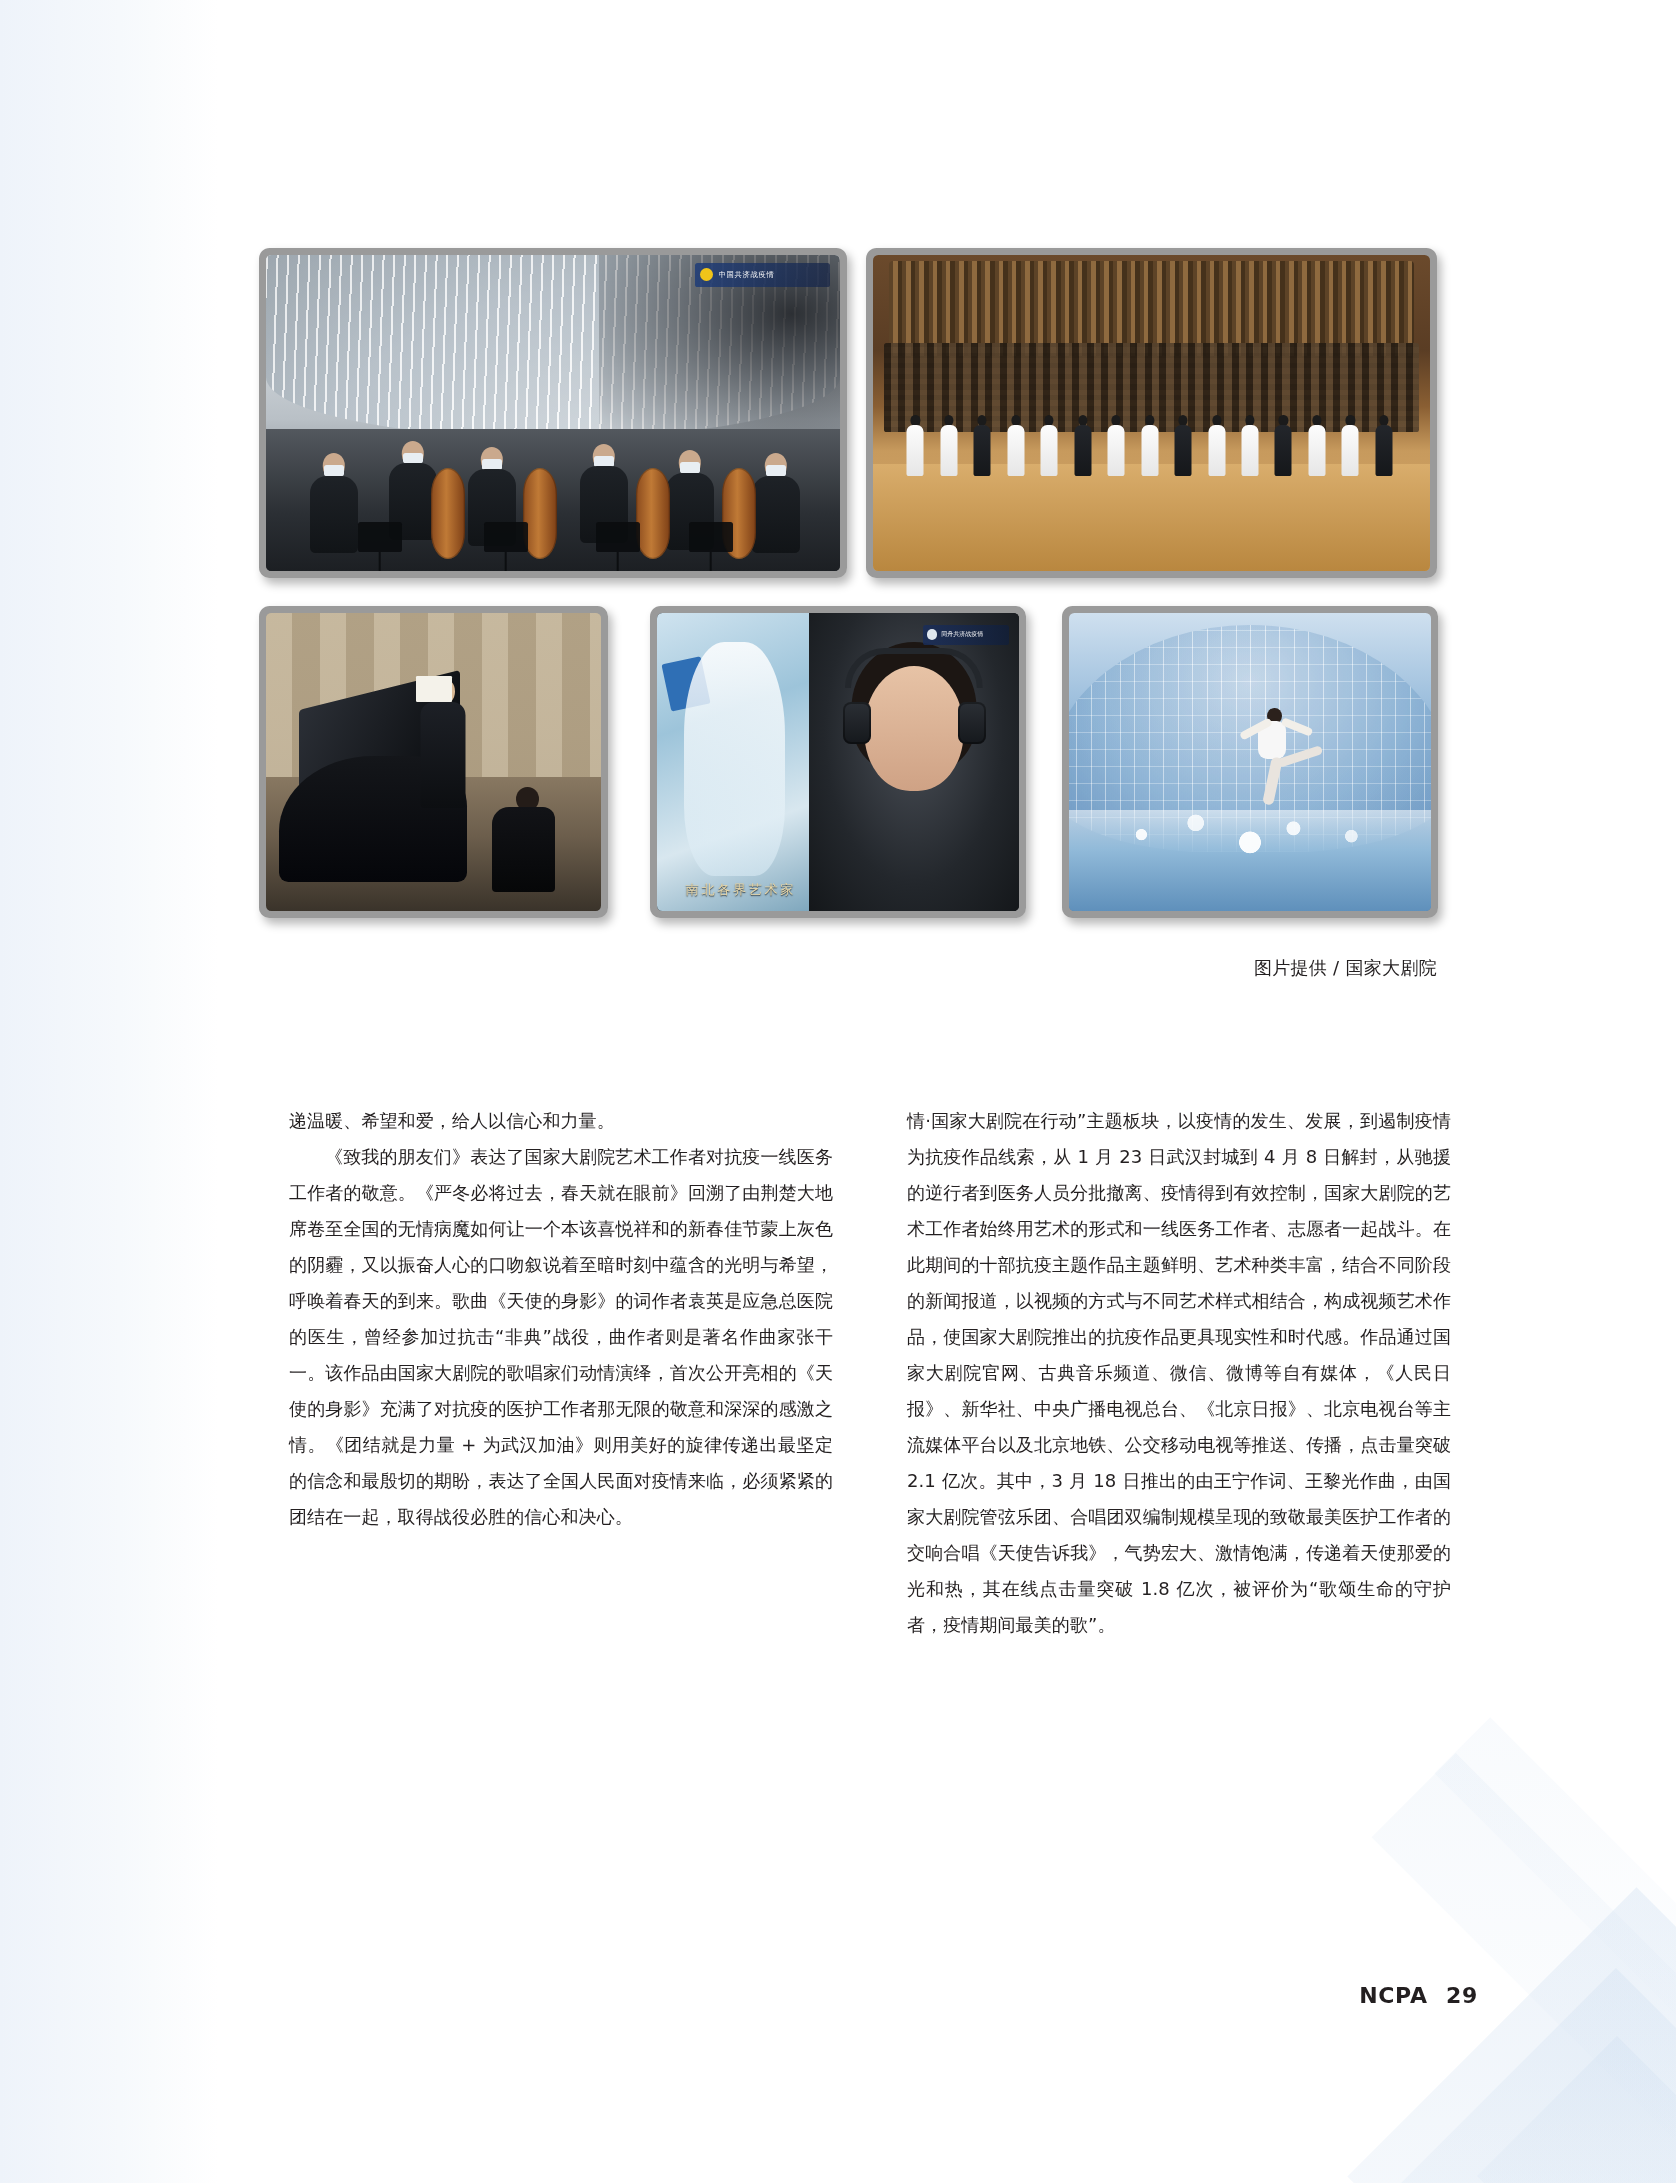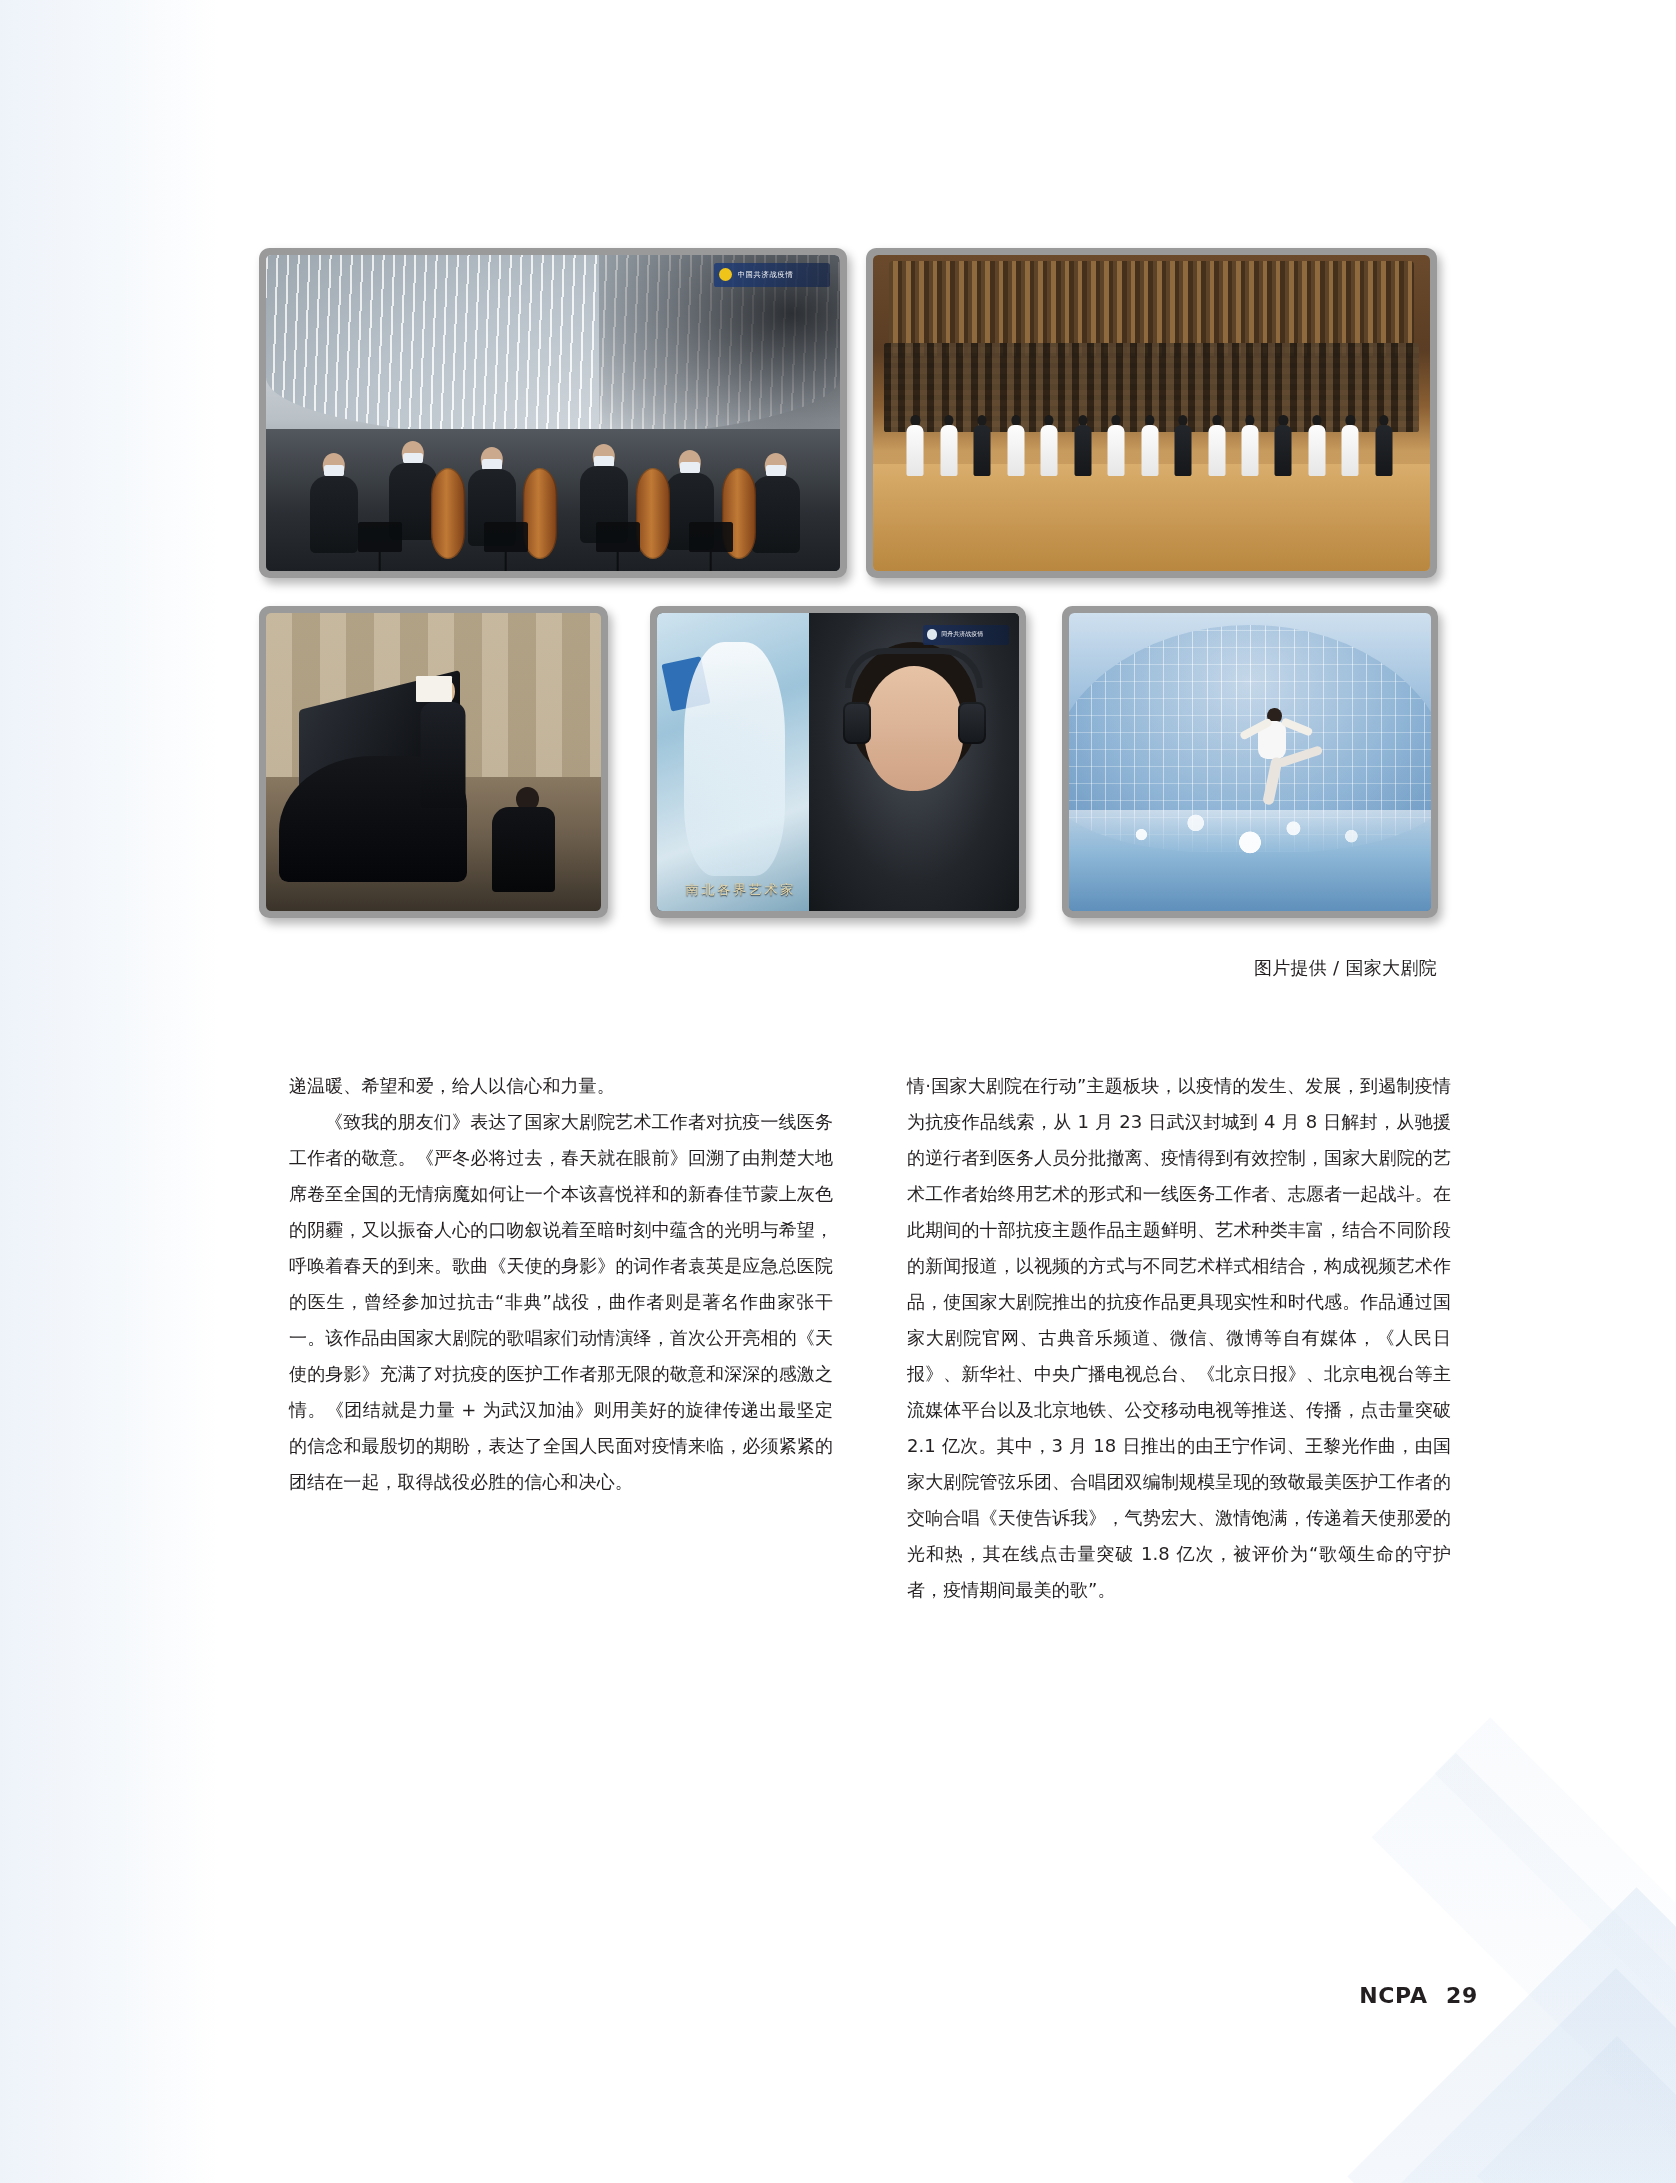--- a/index.html
+++ b/index.html
@@ -129,21 +129,21 @@
     position:absolute; bottom: 6%; width: 44px; height: 30px;
     background: rgba(10,12,14,.9);
     border-radius: 2.6px;
   }
   .stand:after{
     content:""; position:absolute; left:50%; top:100%; width:2.6px; height:29px;
     background: rgba(10,12,14,.9); transform: translateX(-50%);
   }
   .logo-badge {
     position:absolute; right: 10.6px; top: 8px;
-    width: 116px; height: 24px;
+    width: 135px; height: 24px;
     background: linear-gradient(90deg, rgba(30,60,120,.85), rgba(20,35,70,.7));
     border-radius: 2.6px;
     display:flex; align-items:center; gap:5.3px;
     padding: 0 5.3px;
     box-sizing:border-box;
   }
   .logo-badge .dot { width: 13.2px; height:13.2px; border-radius:50%; background:#f0c419; flex:0 0 auto;}
   .logo-badge .txt { color:#fff; font-size: 7.3px; letter-spacing:0.7px; white-space:nowrap; overflow:hidden;}
 
   
@@ -285,20 +285,21 @@
     gap: 74px;
   }
   .col {
     width: 544px;
     font-size: 18px;
     line-height: 36px;
     color: #231f20;
     text-align: justify;
     text-justify: inter-character;
     letter-spacing: 0.1px;
+    margin-top: 35px;
   }
   .col p { margin: 0; }
   .col p.indent { text-indent: 2em; }
 
   
   .footer {
     position: absolute;
     right: 198px;
     bottom: 175px;
     font-size: 22px;

